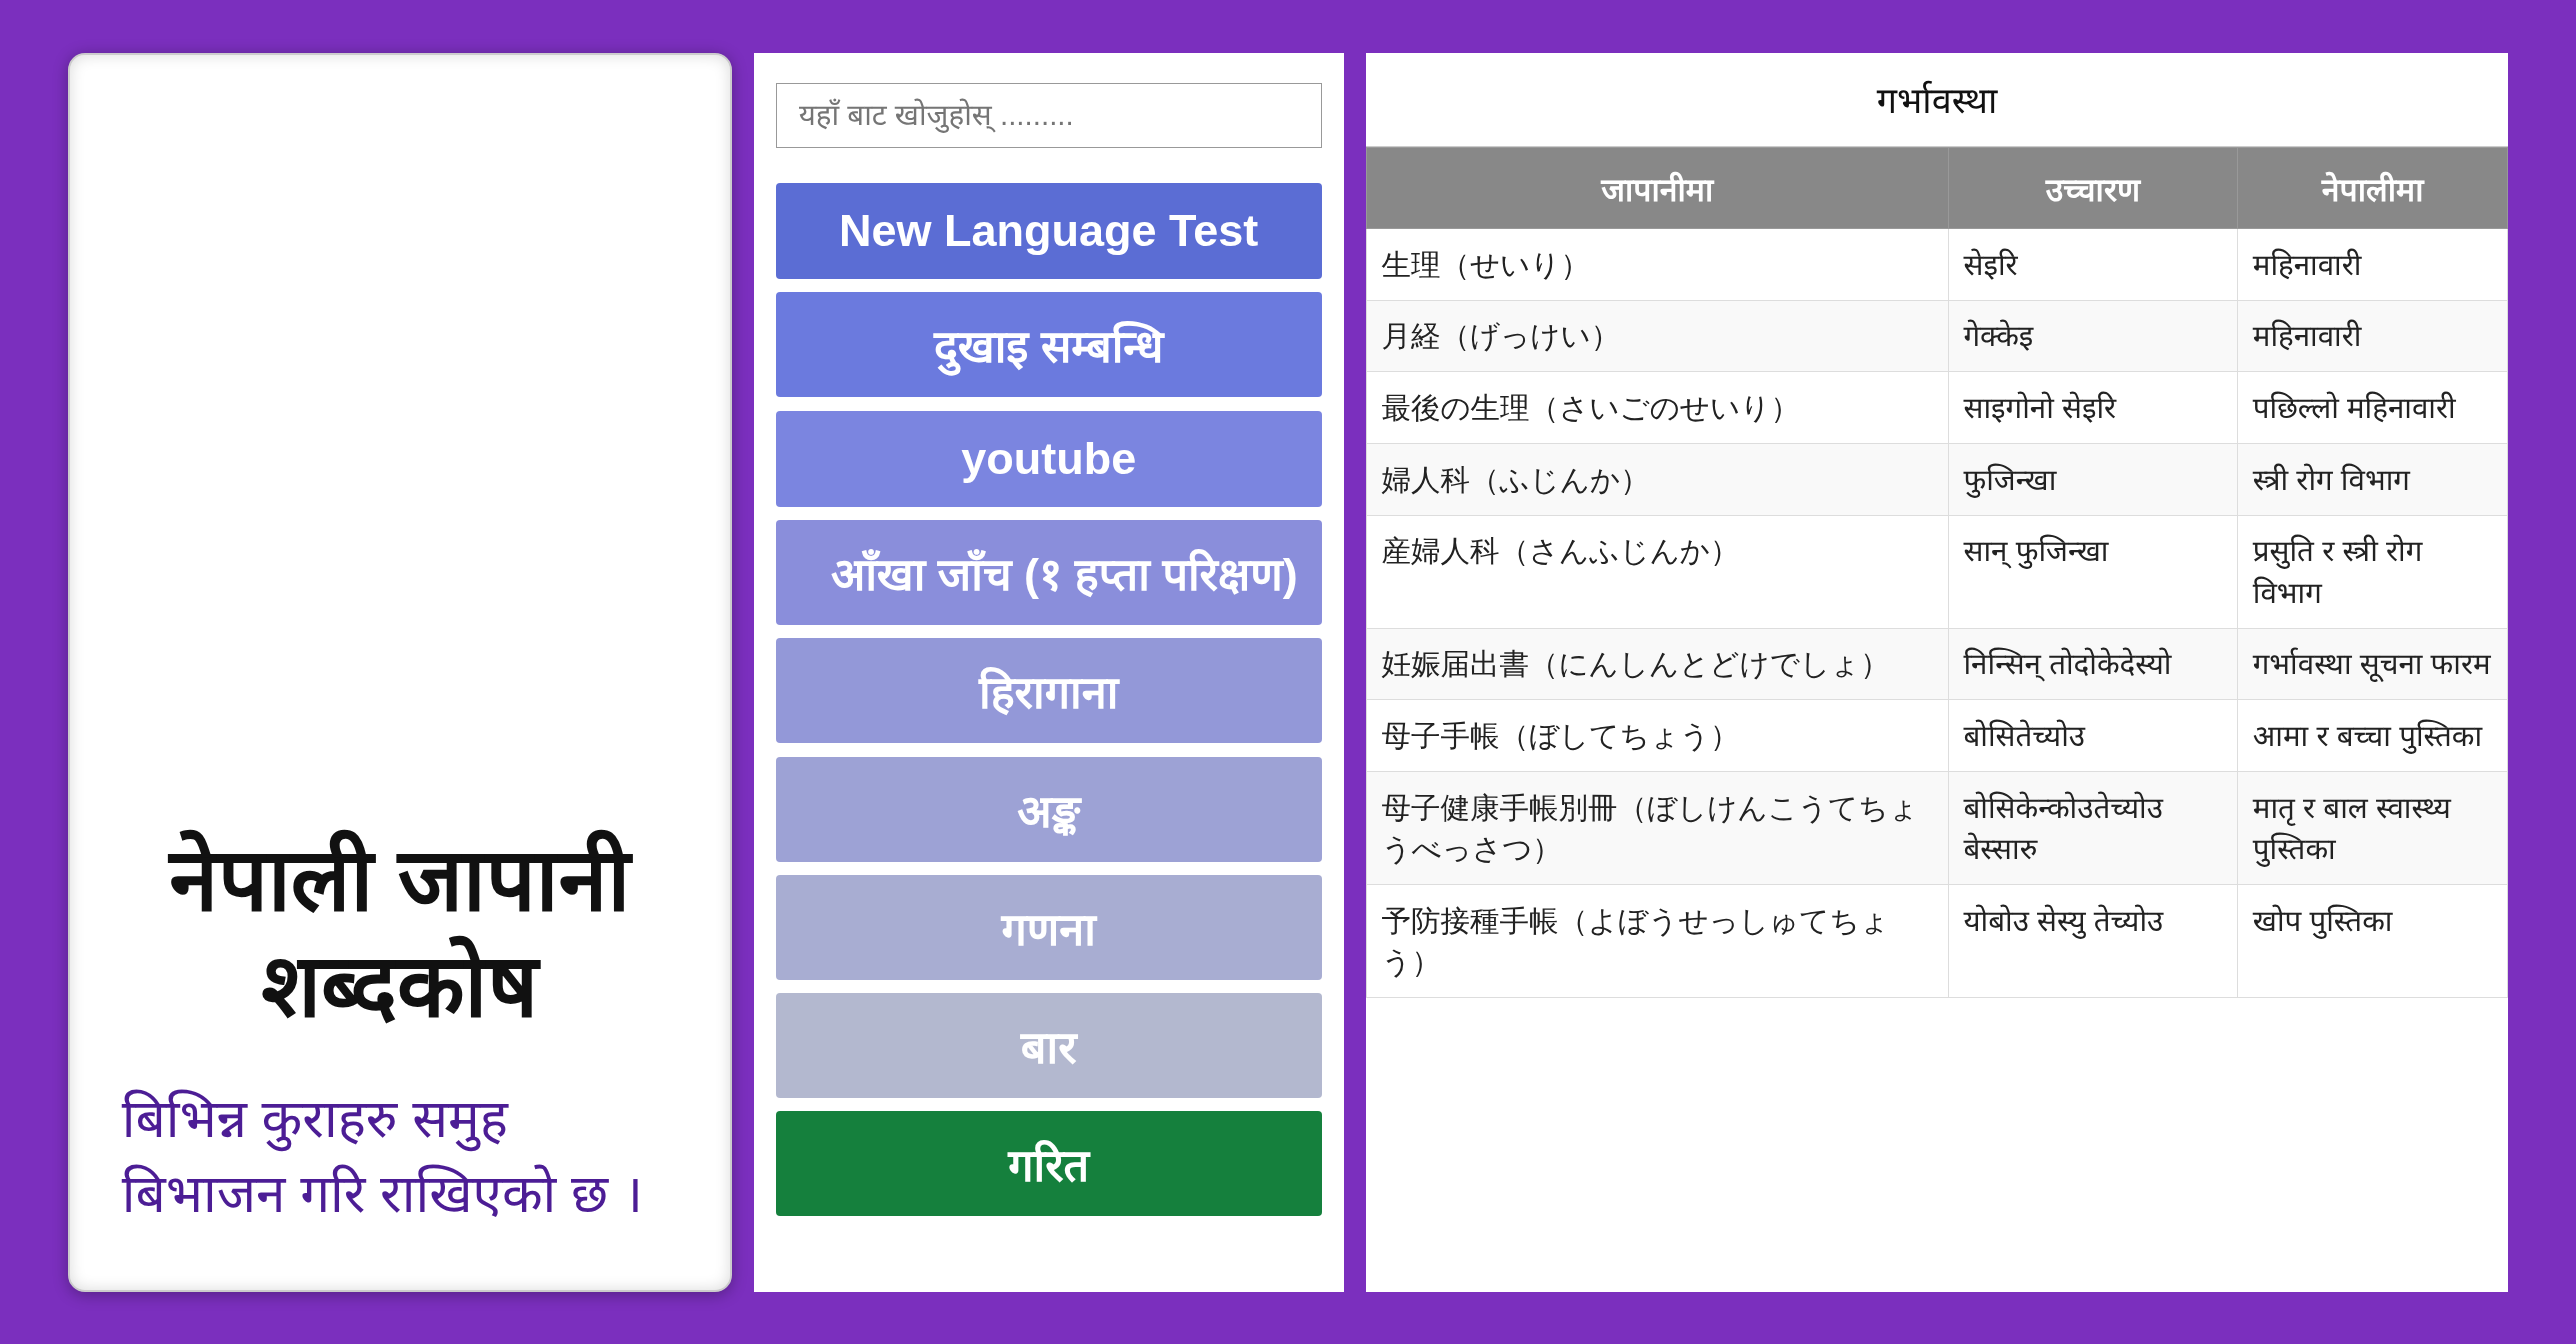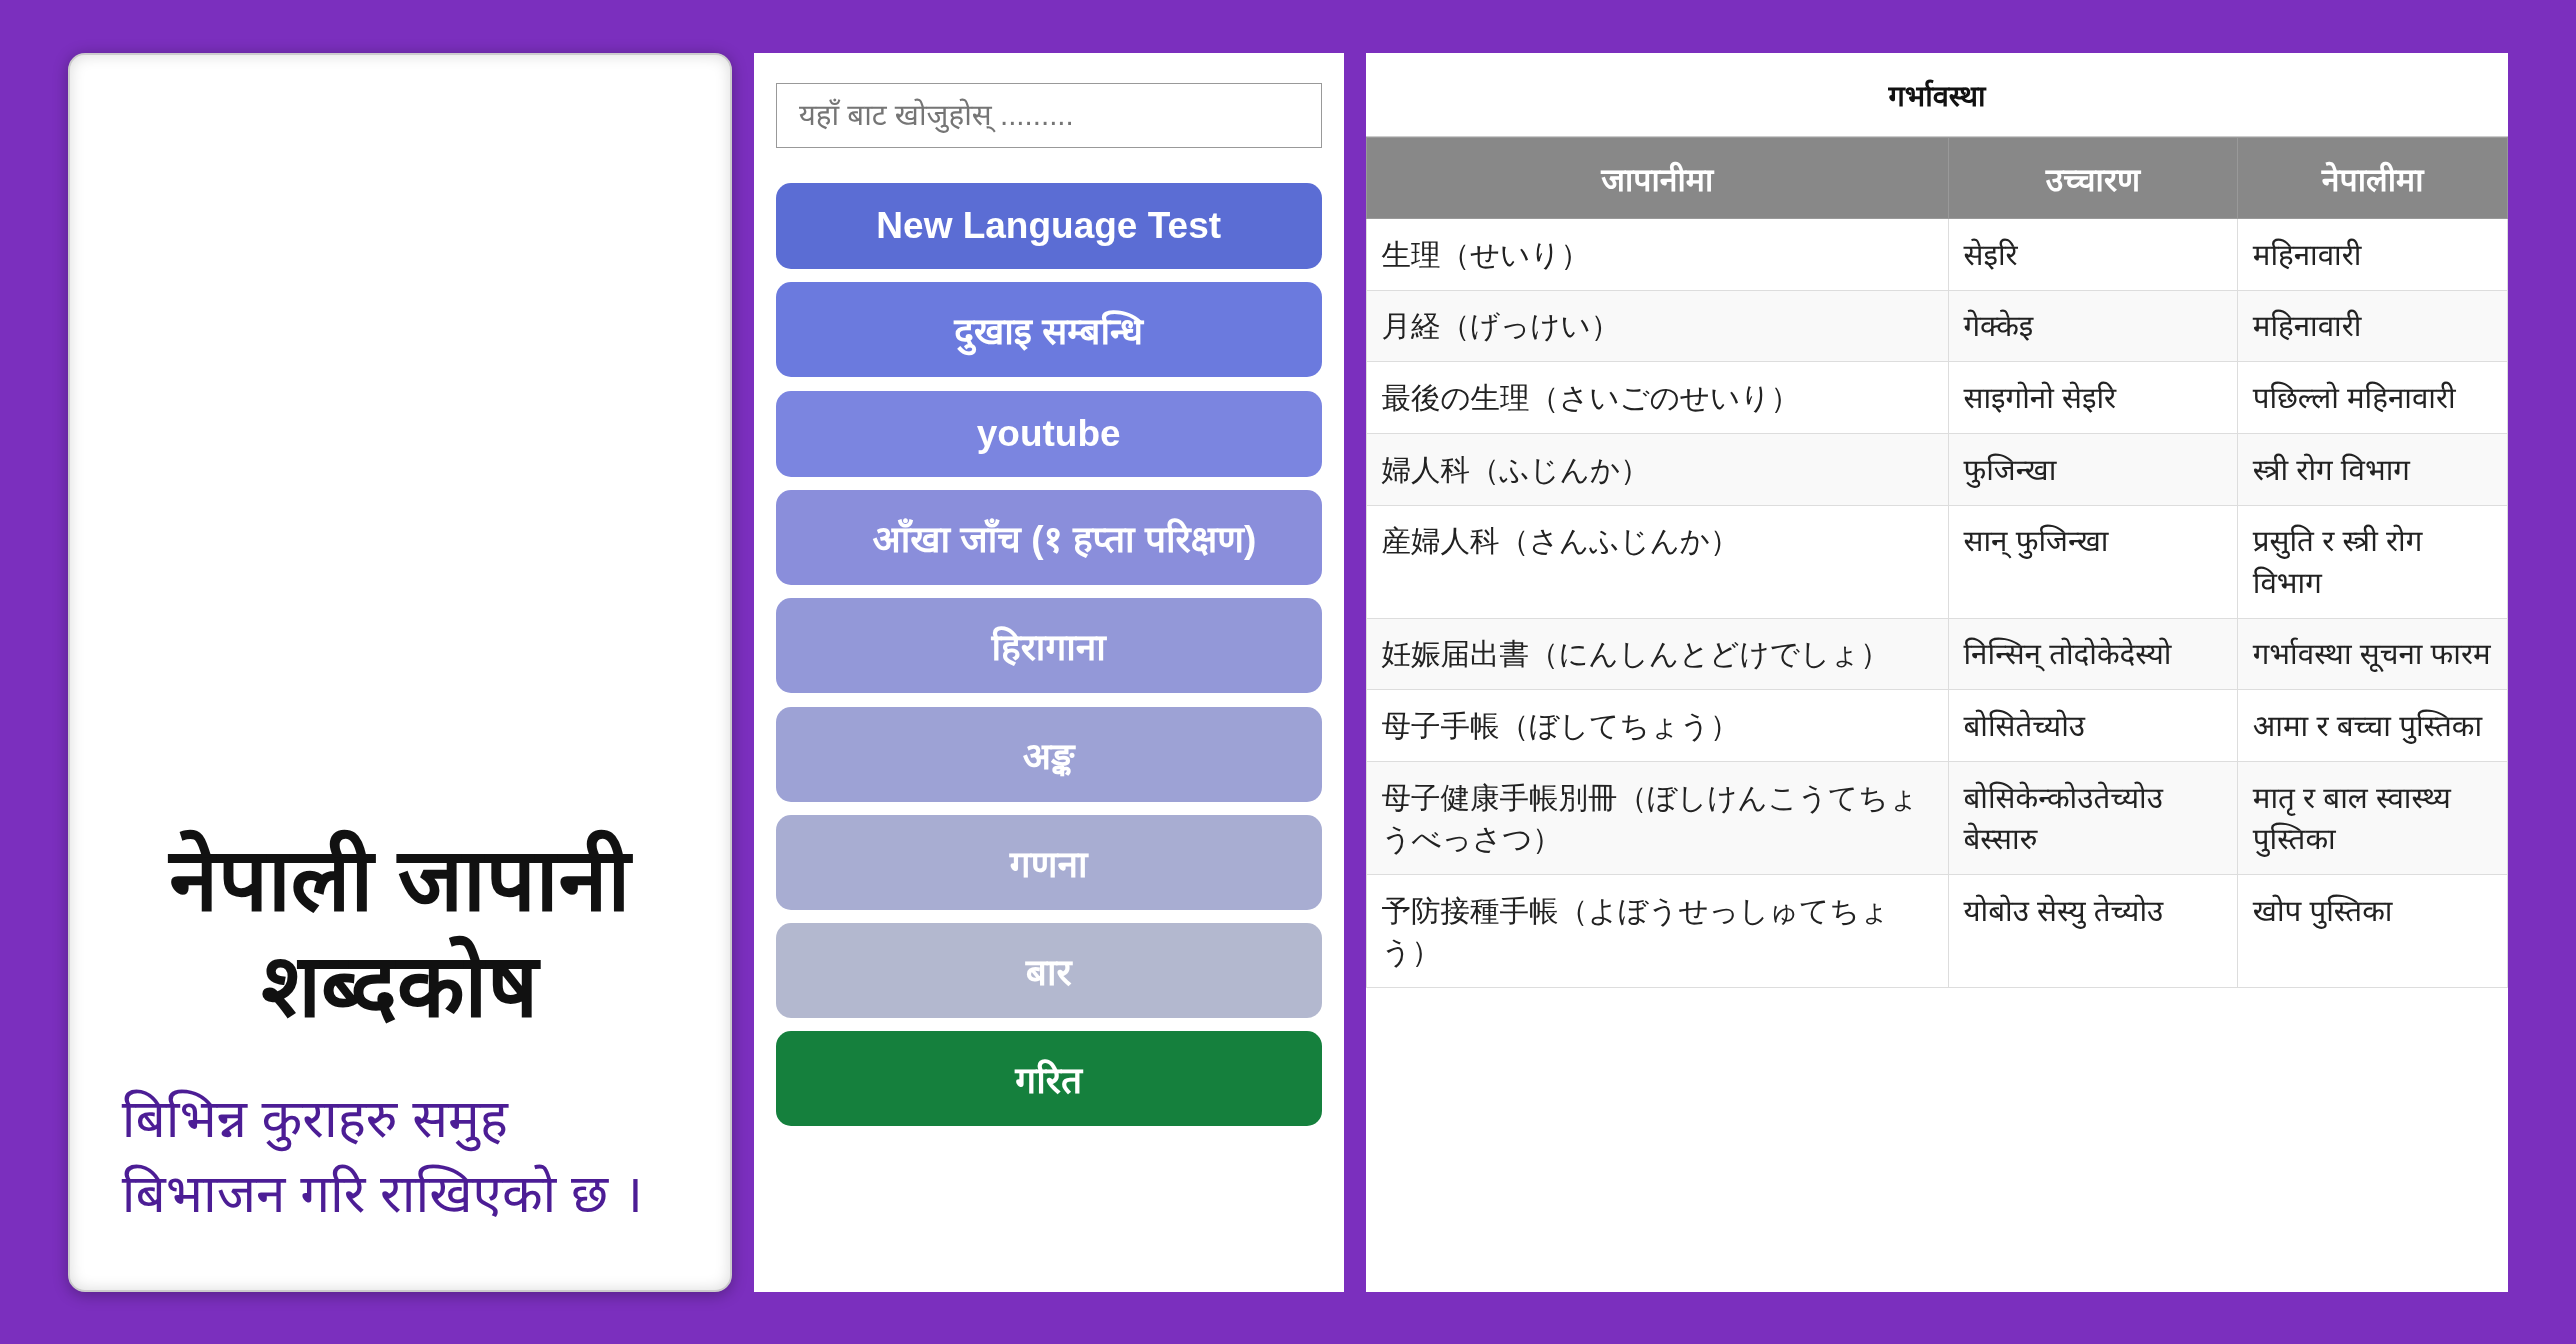--- a/index.html
+++ b/index.html
@@ -73,26 +73,26 @@
       margin-bottom: 22px;
       width: 100%;
     }
 
     .menu-button {
       display: flex;
       align-items: center;
       justify-content: center;
       padding: 22px 14.7px;
       color: white;
-      font-size: 37px;
+      font-size: 45px;
       font-weight: bold;
       border: none;
       cursor: pointer;
       margin-bottom: 13.3px;
-      border-radius: 15px;
+      border-radius: 4px;
       width: 100%;
       text-align: center;
     }
 
     .btn-blue { background: #5B6DD4; }
     .btn-medium-blue { background: #6B7ADE; }
     .btn-purple-blue { background: #7B85E0; }
     .btn-medium-purple { background: #8A8EDB; padding-left: 46px; }
     .btn-lighter { background: #9398D8; }
     .btn-light { background: #9DA2D5; }
@@ -103,22 +103,22 @@
     
     .right-panel {
       background: white;
       flex: 1;
       display: flex;
       flex-direction: column;
       overflow: hidden;
     }
 
     .table-title {
-      font-size: 29px;
-      font-weight: bold;
+      font-size: 36px;
+      font-weight: normal;
       text-align: center;
       padding: 22px 17px;
       color: #111;
       border-bottom: 1.5px solid #ccc;
     }
 
     table {
       width: 100%;
       border-collapse: collapse;
       font-size: 29.5px;

